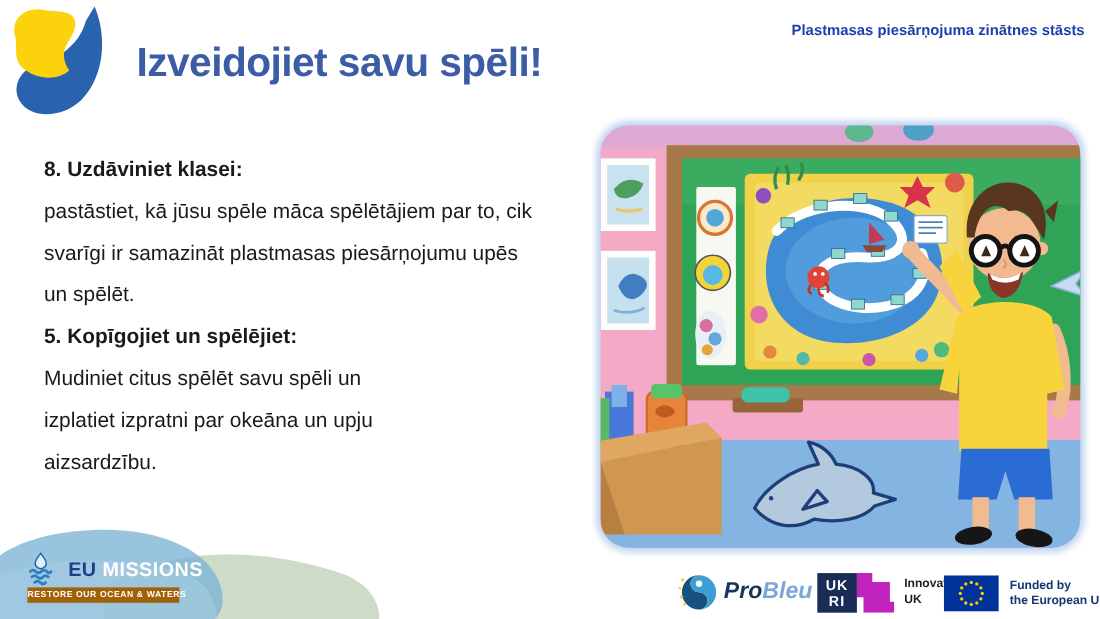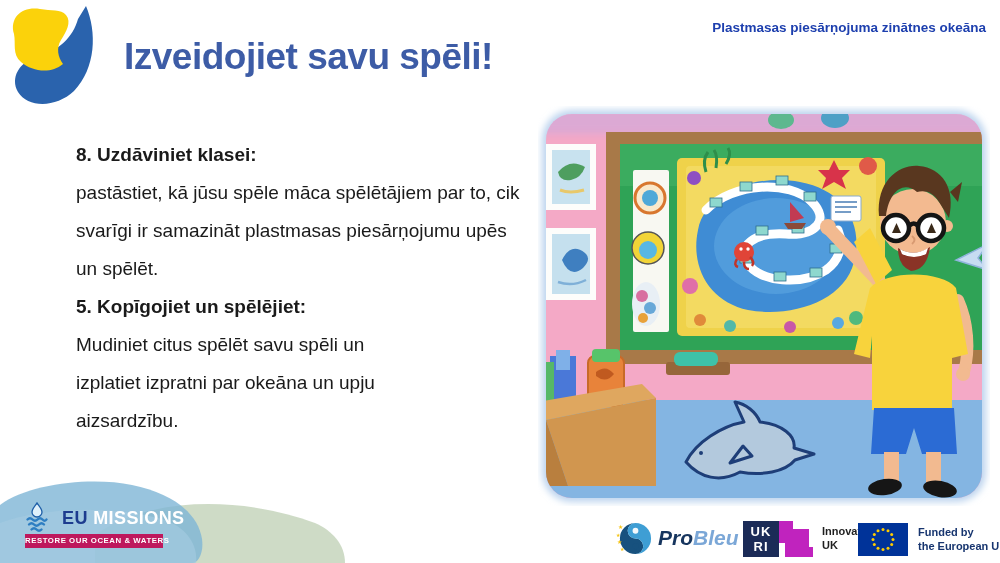--- a/index.html
+++ b/index.html
@@ -6,32 +6,32 @@
   .slide{
     position:relative;width:1000px;height:563px;background:#ffffff;overflow:hidden;
     font-family:"Liberation Sans",sans-serif;
   }
   .abs{position:absolute;}
   
   .swoosh{left:6px;top:2px;width:92px;height:106px;}
   .title{left:124px;top:36px;font-size:37px;font-weight:bold;color:#3D5CA6;letter-spacing:-0.5px;white-space:nowrap;}
   .tagline{right:14px;top:20px;font-size:13.5px;font-weight:bold;color:#1D3FAE;white-space:nowrap;}
   
-  .textblock{left:40px;top:136px;width:505px;color:#1a1a1a;font-size:19px;line-height:38px;margin-left:36px;}
+  .textblock{left:40px;top:136px;width:505px;color:#1a1a1a;font-size:19px;line-height:38px;}
   .textblock .h{font-weight:bold;white-space:nowrap;}
   .textblock .l{white-space:nowrap;}
   
   .illu{left:538px;top:106px;width:452px;height:400px;}
   
   .blobs{left:0;bottom:0;width:345px;height:86px;}
   .drop-icon{left:25px;top:502px;width:24px;height:32px;}
   .eumissions{left:62px;top:508px;font-size:18px;font-weight:bold;letter-spacing:.4px;white-space:nowrap;}
   .eumissions .eu{color:#1D3C8F;}
   .eumissions .missions{color:#ffffff;}
-  .restore-banner{left:25px;top:534px;width:138px;height:14px;background:#be185d;color:#ffffff;
+  .restore-banner{left:25px;top:534px;width:138px;height:14px;background:#a16207;color:#ffffff;
     font-size:7.8px;font-weight:bold;letter-spacing:.55px;text-align:center;line-height:14px;white-space:nowrap;}
   
   .probleu-icon{left:616px;top:520px;width:37px;height:37px;}
   .probleu-text{left:658px;top:526px;font-size:21px;font-weight:bold;white-space:nowrap;font-style:italic;}
   .probleu-text .pro{color:#16355E;}
   .probleu-text .bleu{color:#7BA7D7;}
   .ukri-box{left:743px;top:521px;width:36px;height:36px;background:#1B2B57;color:#fff;
     font-size:13px;font-weight:bold;line-height:15px;text-align:center;padding-top:3px;box-sizing:border-box;letter-spacing:1px;}
   .ukri-shape{left:779px;top:521px;width:34px;height:36px;}
   .ukri-text{left:822px;top:525px;font-size:11px;font-weight:bold;color:#1f1f1f;line-height:13.5px;white-space:nowrap;}
@@ -42,21 +42,21 @@
 <body>
 
 <div class="slide">
 
   <svg class="abs swoosh" viewBox="0 0 92 106" aria-hidden="true">
     <path d="M80 4 C 91 30 90 66 68 89 C 50 106 22 106 12 90 C 4 76 13 60 31 55 C 53 49 67 35 72 17 Z" fill="#2A63AD"></path>
     <path d="M8 32 C 3 15 17 4 34 7 C 45 9 55 7 60 13 C 66 20 60 30 55 38 C 50 46 52 55 57 62 C 45 72 27 70 15 60 C 6 52 10 42 8 32 Z" fill="#FBD20B"></path>
   </svg>
 
   <div class="abs title">Izveidojiet savu spēli!</div>
-  <div class="abs tagline">Plastmasas piesārņojuma zinātnes okeāna</div>
+  <div class="abs tagline">Plastmasas piesārņojuma zinātnes stāsts</div>
 
   <div class="abs textblock">
     <div class="h">8. Uzdāviniet klasei:</div>
     <div class="l">pastāstiet, kā jūsu spēle māca spēlētājiem par to, cik</div>
     <div class="l">svarīgi ir samazināt plastmasas piesārņojumu upēs</div>
     <div class="l">un spēlēt.</div>
     <div class="h">5. Kopīgojiet un spēlējiet:</div>
     <div class="l">Mudiniet citus spēlēt savu spēli un</div>
     <div class="l">izplatiet izpratni par okeāna un upju</div>
     <div class="l">aizsardzību.</div>

